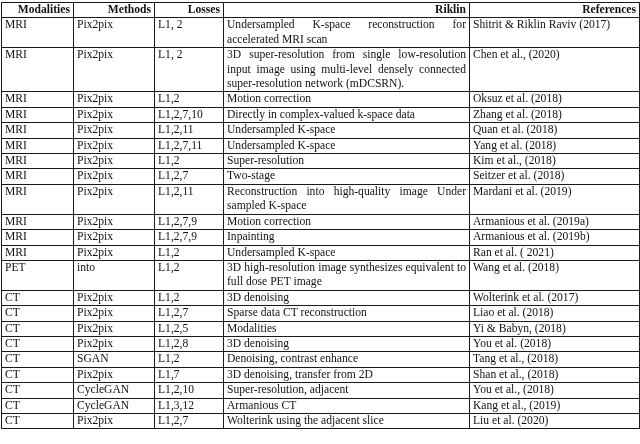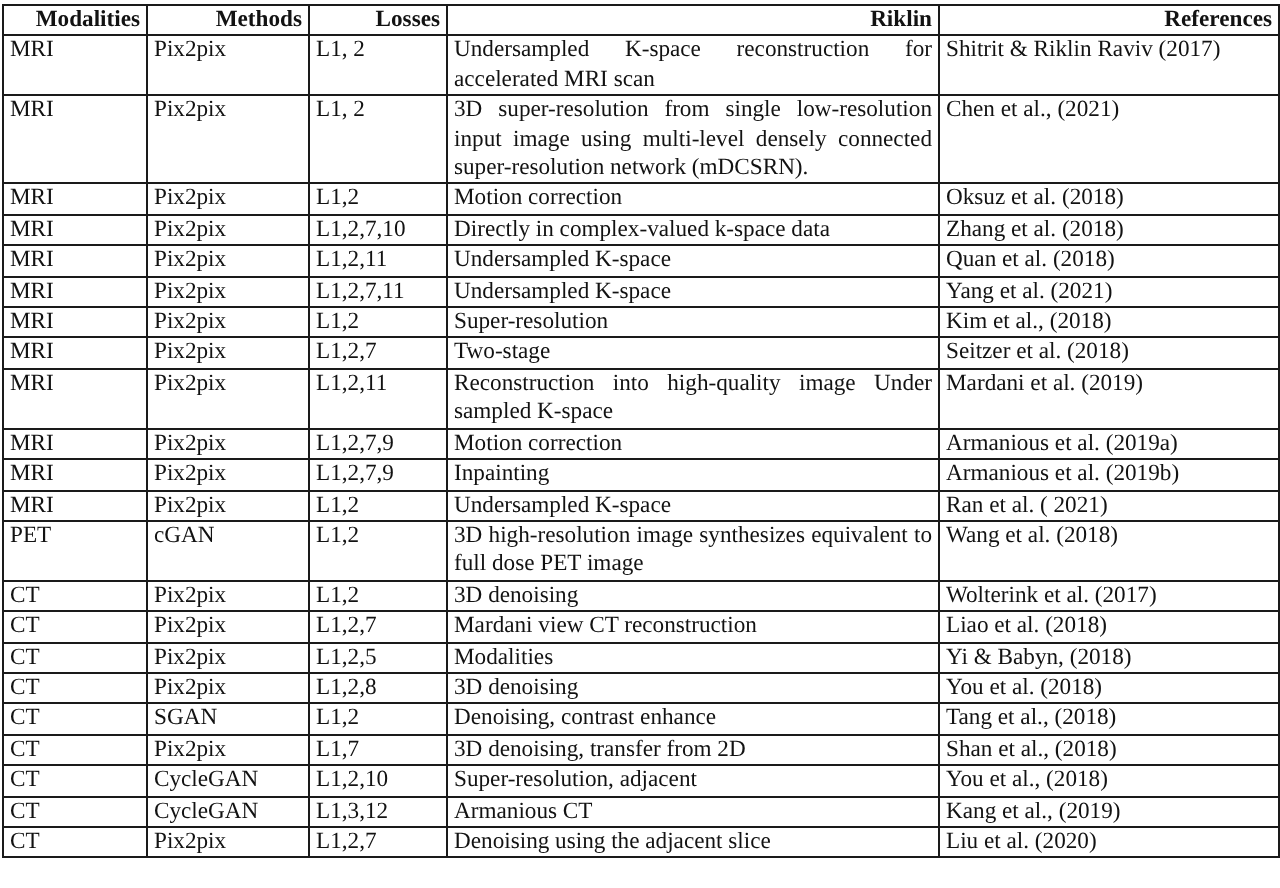--- a/index.html
+++ b/index.html
@@ -71,21 +71,21 @@
           <td class="col-method">Pix2pix</td>
           <td class="col-losses">L1, 2</td>
           <td class="col-remarks">Undersampled K-space reconstruction for accelerated MRI scan</td>
           <td class="col-reference">Shitrit &amp; Riklin Raviv (2017)</td>
         </tr>
         <tr>
           <td class="col-modality">MRI</td>
           <td class="col-method">Pix2pix</td>
           <td class="col-losses">L1, 2</td>
           <td class="col-remarks">3D super-resolution from single low-resolution input image using multi-level densely connected super-resolution network (mDCSRN).</td>
-          <td class="col-reference">Chen et al., (2021)</td>
+          <td class="col-reference">Chen et al., (2020)</td>
         </tr>
         <tr>
           <td class="col-modality">MRI</td>
           <td class="col-method">Pix2pix</td>
           <td class="col-losses">L1,2</td>
           <td class="col-remarks">Motion correction</td>
           <td class="col-reference">Oksuz et al. (2018)</td>
         </tr>
         <tr>
           <td class="col-modality">MRI</td>
@@ -99,21 +99,21 @@
           <td class="col-method">Pix2pix</td>
           <td class="col-losses">L1,2,11</td>
           <td class="col-remarks">Undersampled K-space</td>
           <td class="col-reference">Quan et al. (2018)</td>
         </tr>
         <tr>
           <td class="col-modality">MRI</td>
           <td class="col-method">Pix2pix</td>
           <td class="col-losses">L1,2,7,11</td>
           <td class="col-remarks">Undersampled K-space</td>
-          <td class="col-reference">Yang et al. (2021)</td>
+          <td class="col-reference">Yang et al. (2018)</td>
         </tr>
         <tr>
           <td class="col-modality">MRI</td>
           <td class="col-method">Pix2pix</td>
           <td class="col-losses">L1,2</td>
           <td class="col-remarks">Super-resolution</td>
           <td class="col-reference">Kim et al., (2018)</td>
         </tr>
         <tr>
           <td class="col-modality">MRI</td>
@@ -145,37 +145,37 @@
         </tr>
         <tr>
           <td class="col-modality">MRI</td>
           <td class="col-method">Pix2pix</td>
           <td class="col-losses">L1,2</td>
           <td class="col-remarks">Undersampled K-space</td>
           <td class="col-reference">Ran et al. ( 2021)</td>
         </tr>
         <tr>
           <td class="col-modality">PET</td>
-          <td class="col-method">cGAN</td>
+          <td class="col-method">into</td>
           <td class="col-losses">L1,2</td>
           <td class="col-remarks">3D high-resolution image synthesizes equivalent to full dose PET image</td>
           <td class="col-reference">Wang et al. (2018)</td>
         </tr>
         <tr>
           <td class="col-modality">CT</td>
           <td class="col-method">Pix2pix</td>
           <td class="col-losses">L1,2</td>
           <td class="col-remarks">3D denoising</td>
           <td class="col-reference">Wolterink et al. (2017)</td>
         </tr>
         <tr>
           <td class="col-modality">CT</td>
           <td class="col-method">Pix2pix</td>
           <td class="col-losses">L1,2,7</td>
-          <td class="col-remarks">Mardani view CT reconstruction</td>
+          <td class="col-remarks">Sparse data CT reconstruction</td>
           <td class="col-reference">Liao et al. (2018)</td>
         </tr>
         <tr>
           <td class="col-modality">CT</td>
           <td class="col-method">Pix2pix</td>
           <td class="col-losses">L1,2,5</td>
           <td class="col-remarks">Modalities</td>
           <td class="col-reference">Yi &amp; Babyn, (2018)</td>
         </tr>
         <tr>
@@ -210,18 +210,18 @@
           <td class="col-modality">CT</td>
           <td class="col-method">CycleGAN</td>
           <td class="col-losses">L1,3,12</td>
           <td class="col-remarks">Armanious CT</td>
           <td class="col-reference">Kang et al., (2019)</td>
         </tr>
         <tr>
           <td class="col-modality">CT</td>
           <td class="col-method">Pix2pix</td>
           <td class="col-losses">L1,2,7</td>
-          <td class="col-remarks">Denoising using the adjacent slice</td>
+          <td class="col-remarks">Wolterink using the adjacent slice</td>
           <td class="col-reference">Liu et al. (2020)</td>
         </tr>
       </tbody>
   </table>
 </div>
 
 </body></html>

